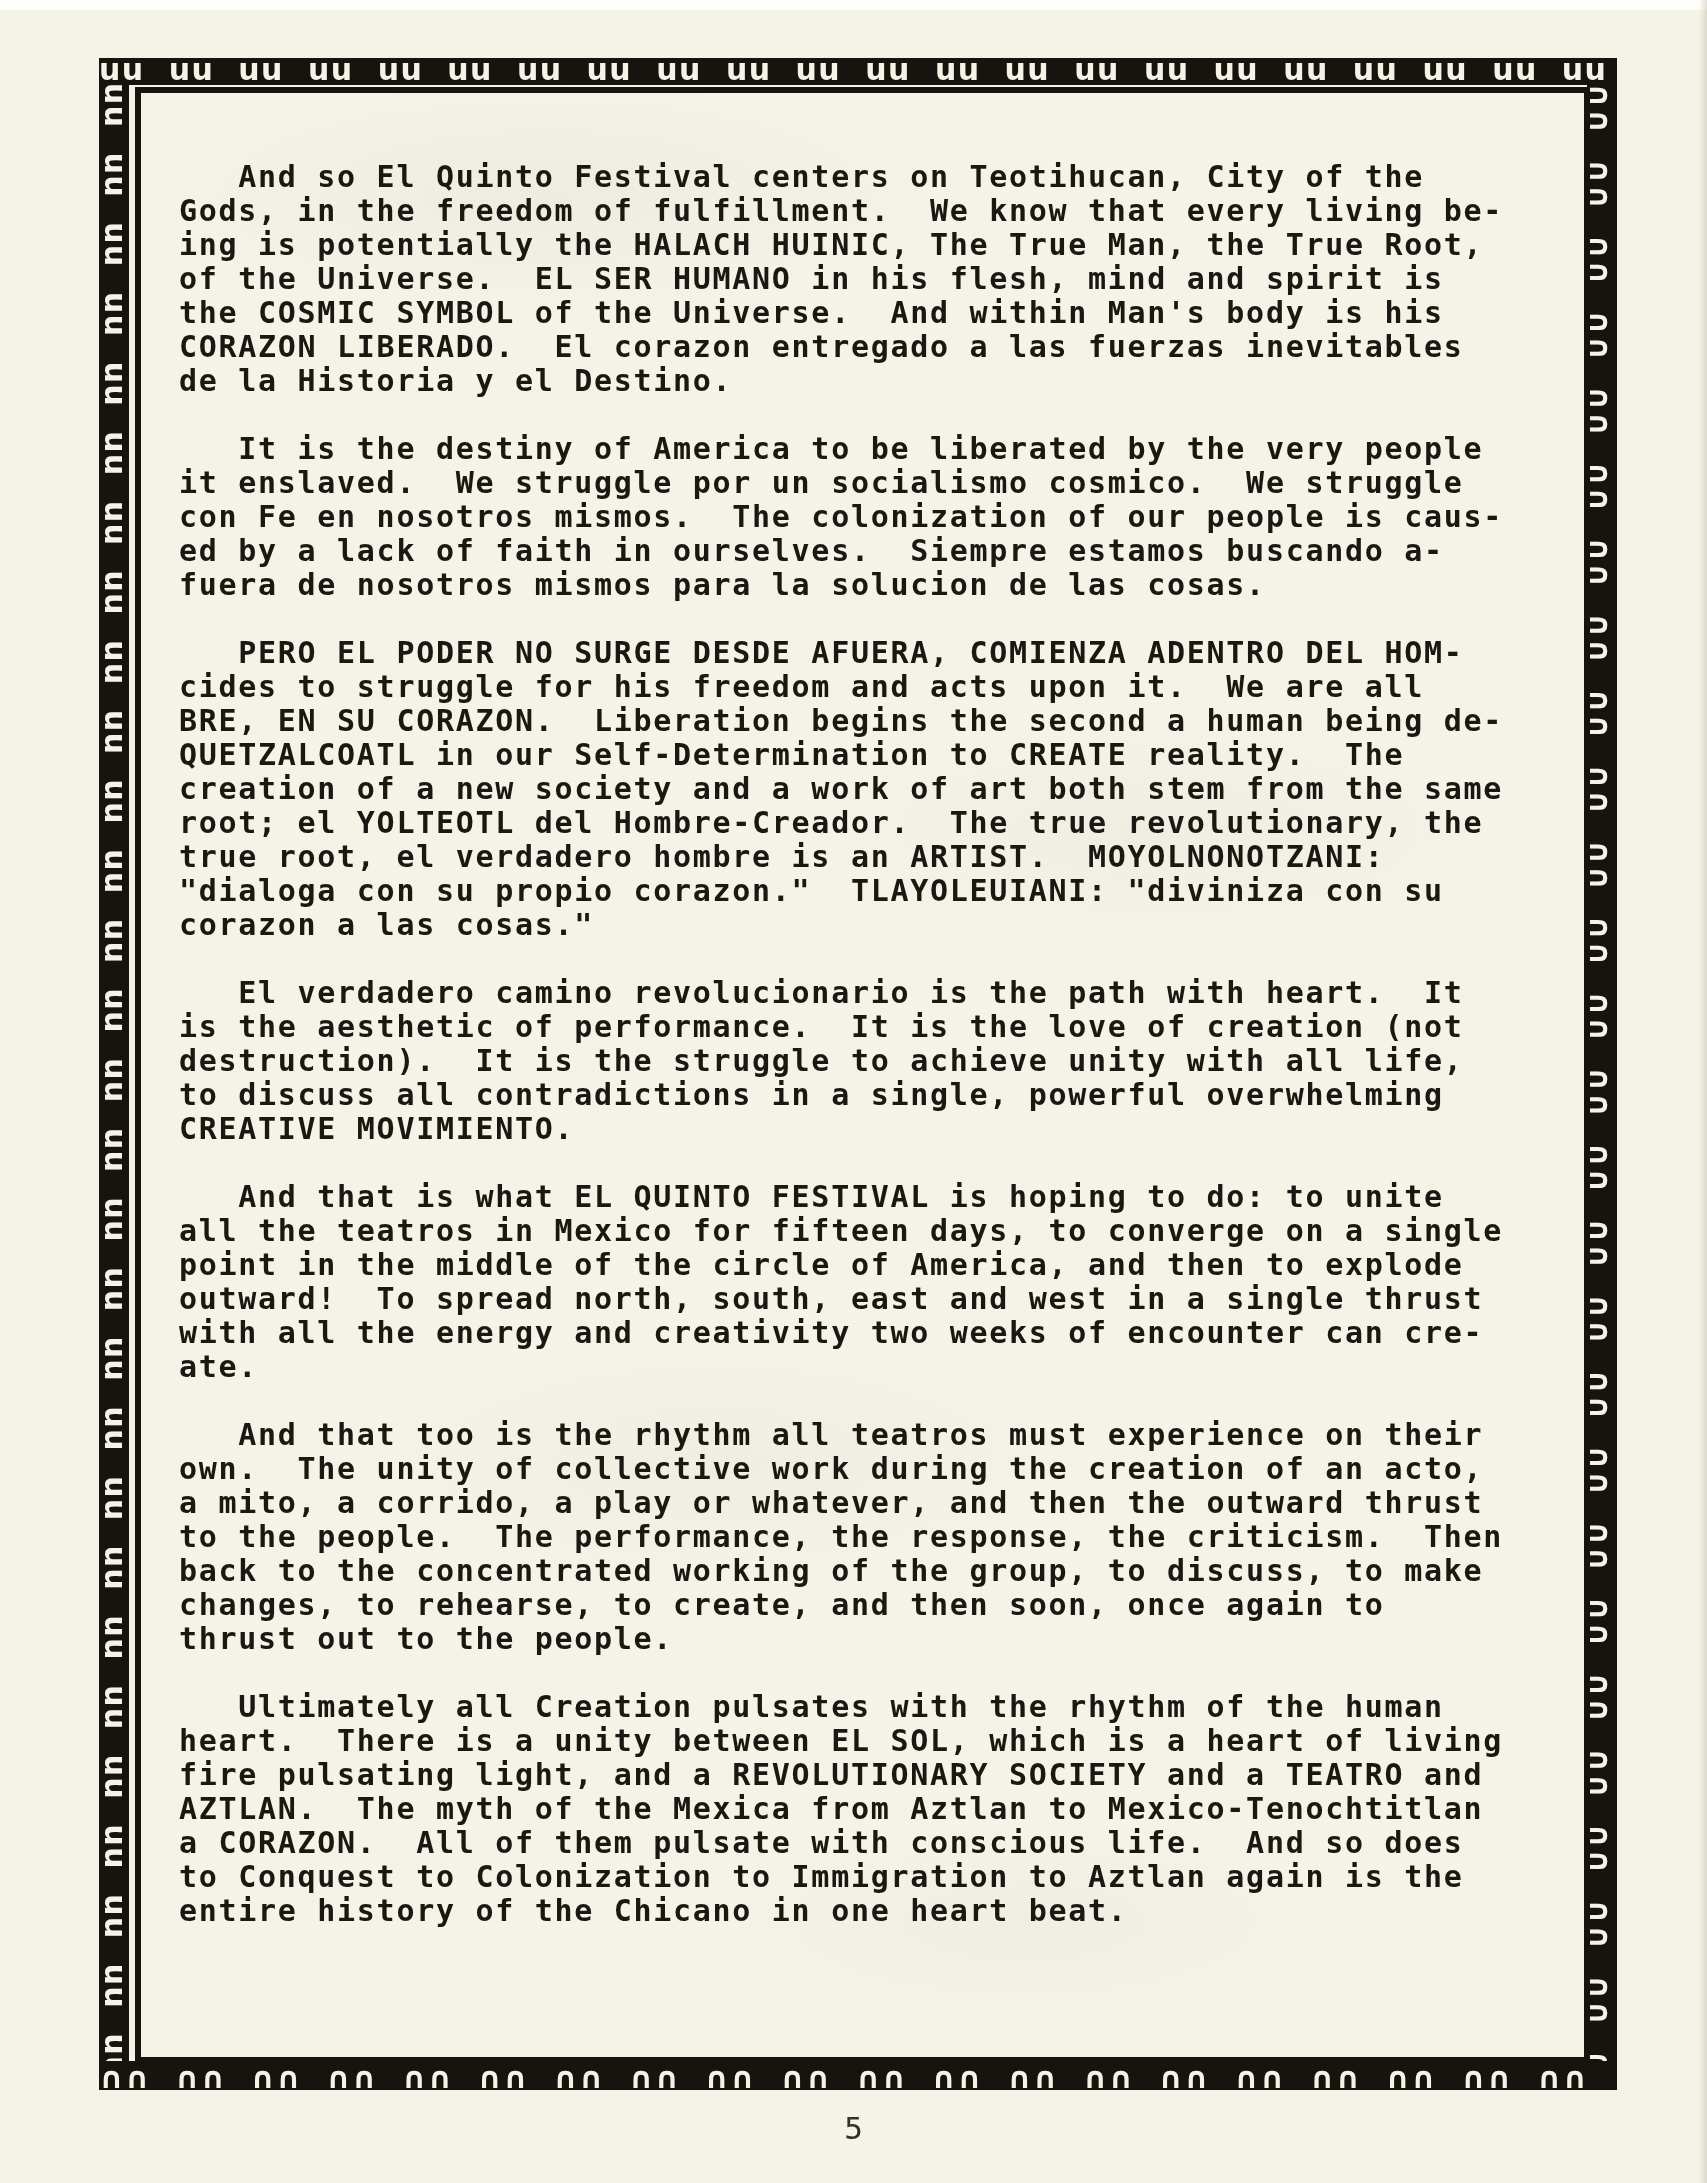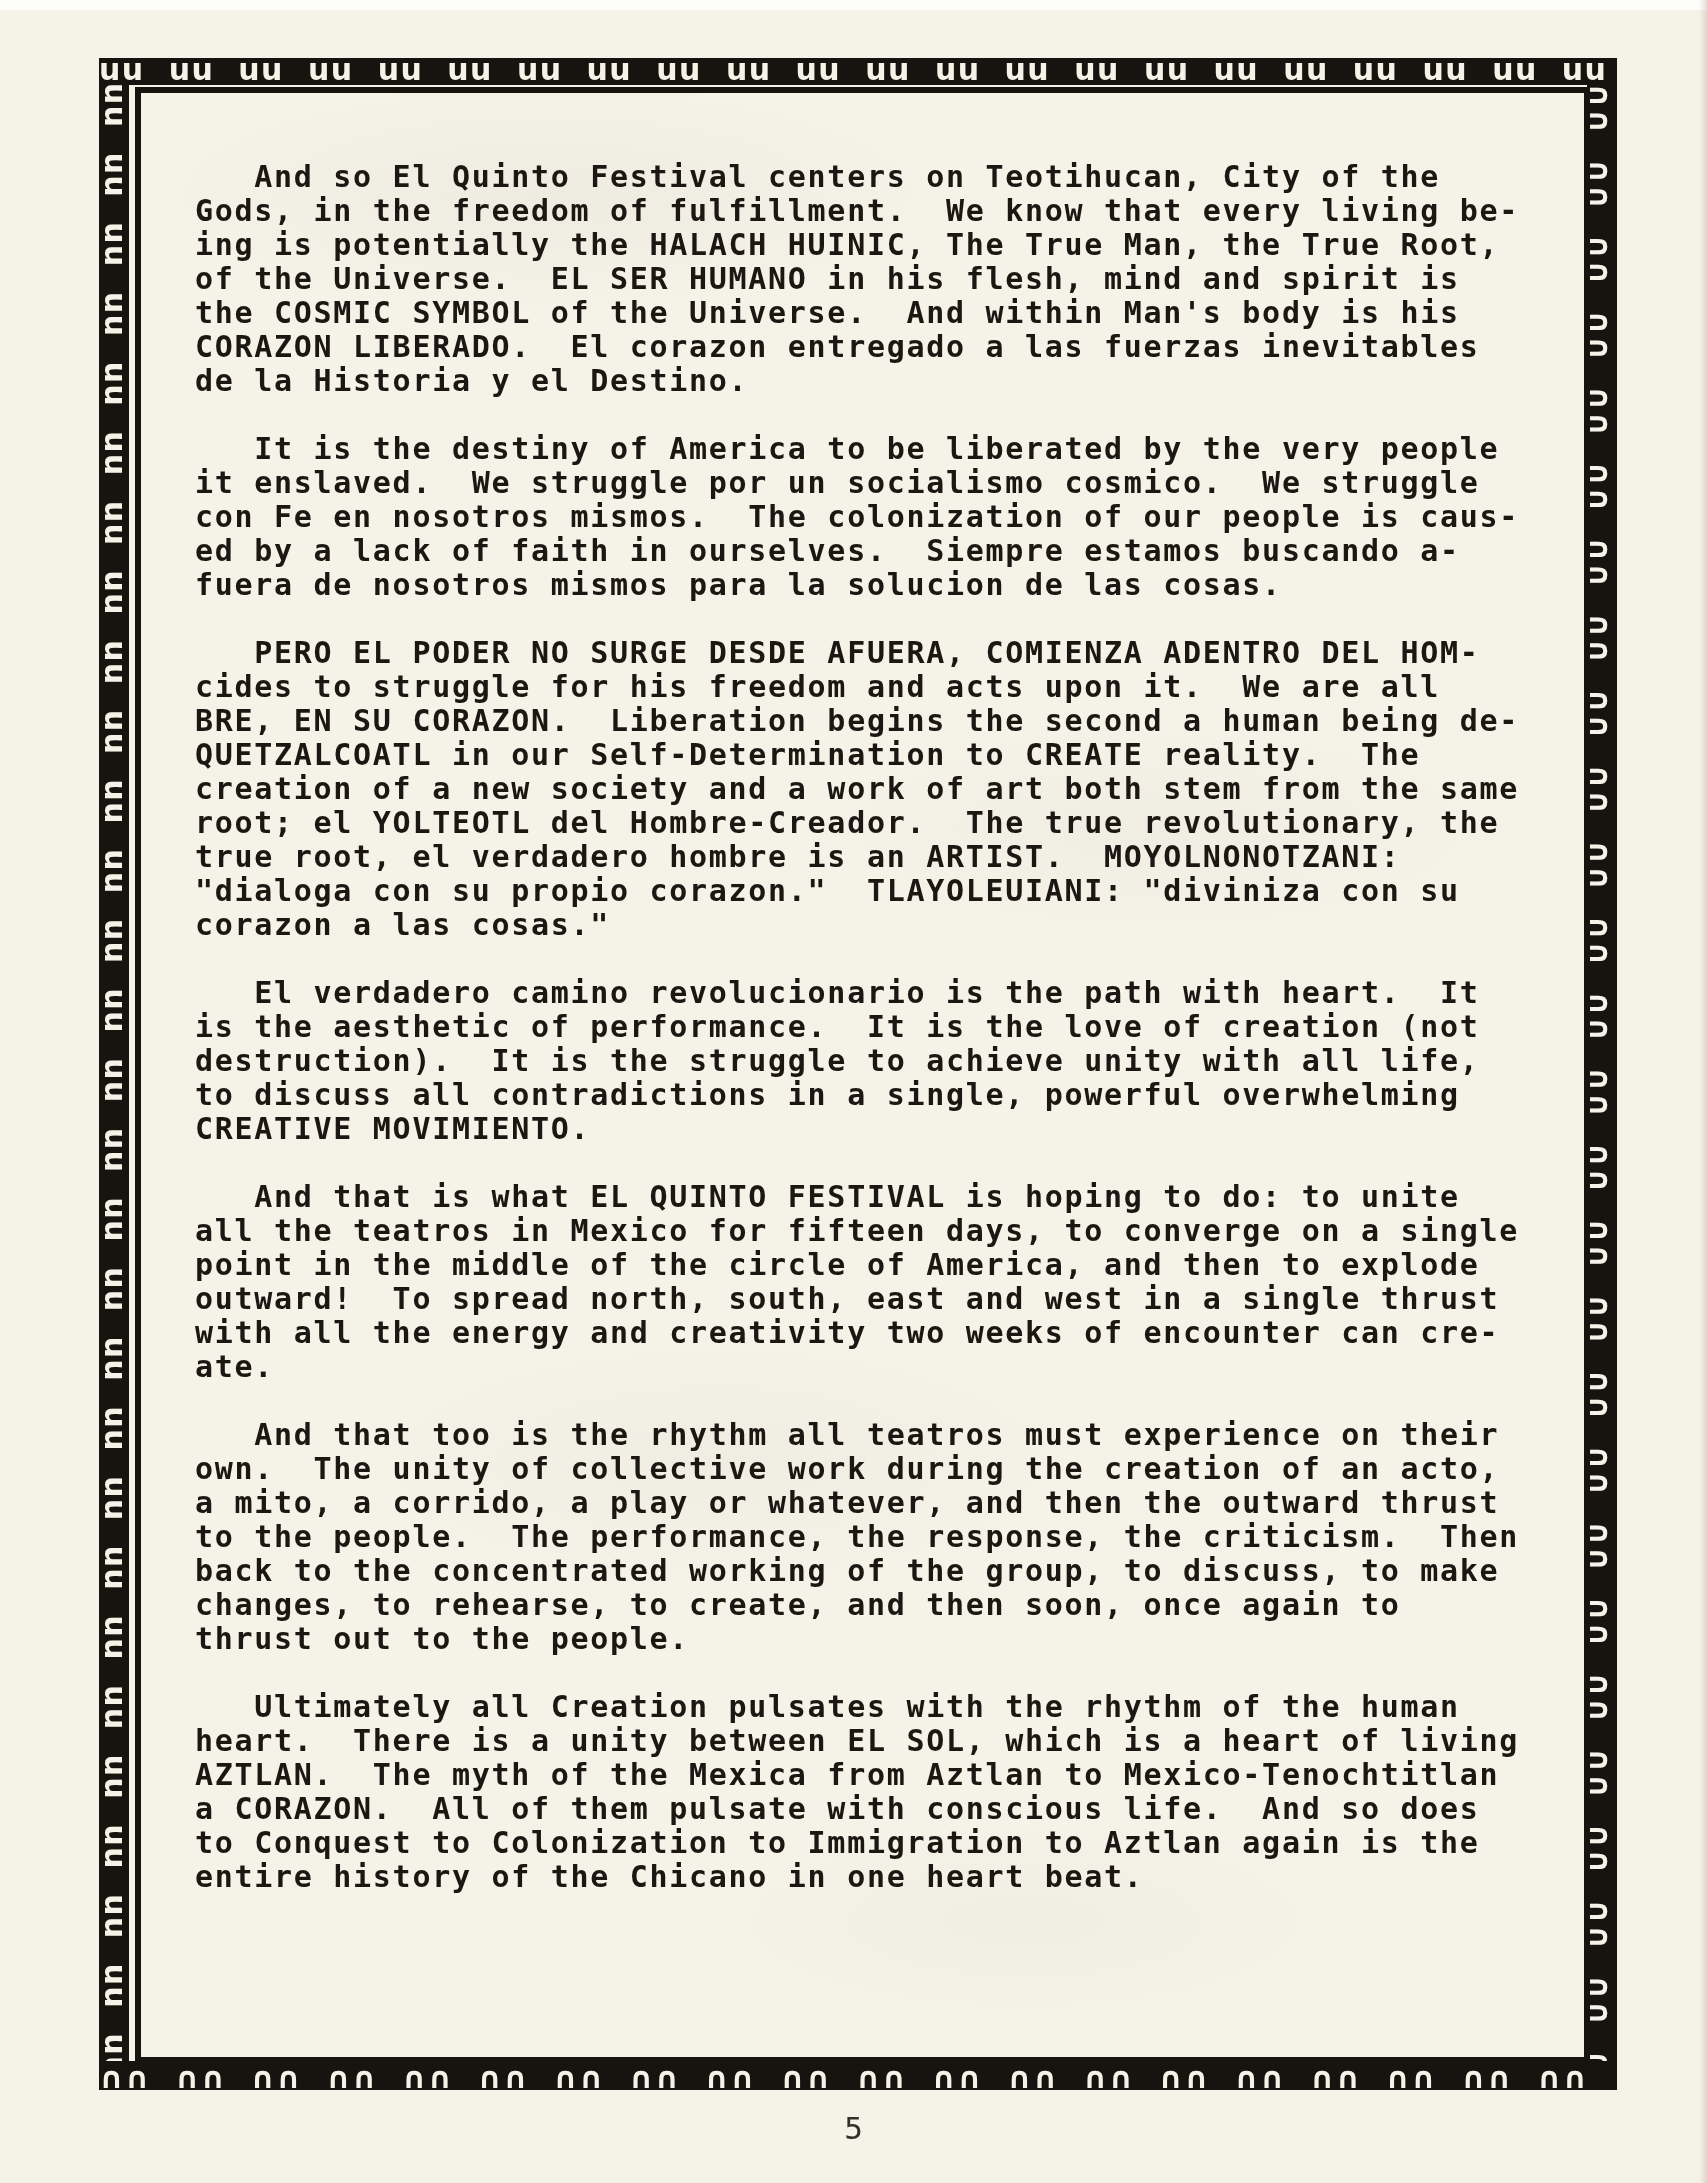--- a/index.html
+++ b/index.html
@@ -87,21 +87,21 @@
     position: absolute;
     left: 179px; top: 160px;
     width: 1368px;
     color: var(--ink);
     font-family: "DejaVu Sans Mono", monospace;
     font-weight: bold;
     font-size: 30px;
     line-height: 34px;
     letter-spacing: 1.7px;
   }
-  .para { margin: 0 0 34px 16px; padding: 0; }
+  .para { margin: 0 0 34px 0; padding: 0; }
   .line { display: block; white-space: pre; }
 
   .page-number {
     position: absolute;
     top: 2110px; left: 0;
     width: 1707px;
     text-align: center;
     font-family: "DejaVu Sans Mono", monospace;
     font-size: 31px;
     font-weight: normal;
@@ -176,20 +176,21 @@
         <span class="line">own.  The unity of collective work during the creation of an acto,</span>
         <span class="line">a mito, a corrido, a play or whatever, and then the outward thrust</span>
         <span class="line">to the people.  The performance, the response, the criticism.  Then</span>
         <span class="line">back to the concentrated working of the group, to discuss, to make</span>
         <span class="line">changes, to rehearse, to create, and then soon, once again to</span>
         <span class="line">thrust out to the people.</span>
       </p>
       <p class="para">
         <span class="line">   Ultimately all Creation pulsates with the rhythm of the human</span>
         <span class="line">heart.  There is a unity between EL SOL, which is a heart of living</span>
+        <span class="line">fire pulsating light, and a REVOLUTIONARY SOCIETY and a TEATRO and</span>
         <span class="line">AZTLAN.  The myth of the Mexica from Aztlan to Mexico-Tenochtitlan</span>
         <span class="line">a CORAZON.  All of them pulsate with conscious life.  And so does</span>
         <span class="line">to Conquest to Colonization to Immigration to Aztlan again is the</span>
         <span class="line">entire history of the Chicano in one heart beat.</span>
       </p>
     </div>
 
   <div class="page-number">5</div>
 
 </div>

